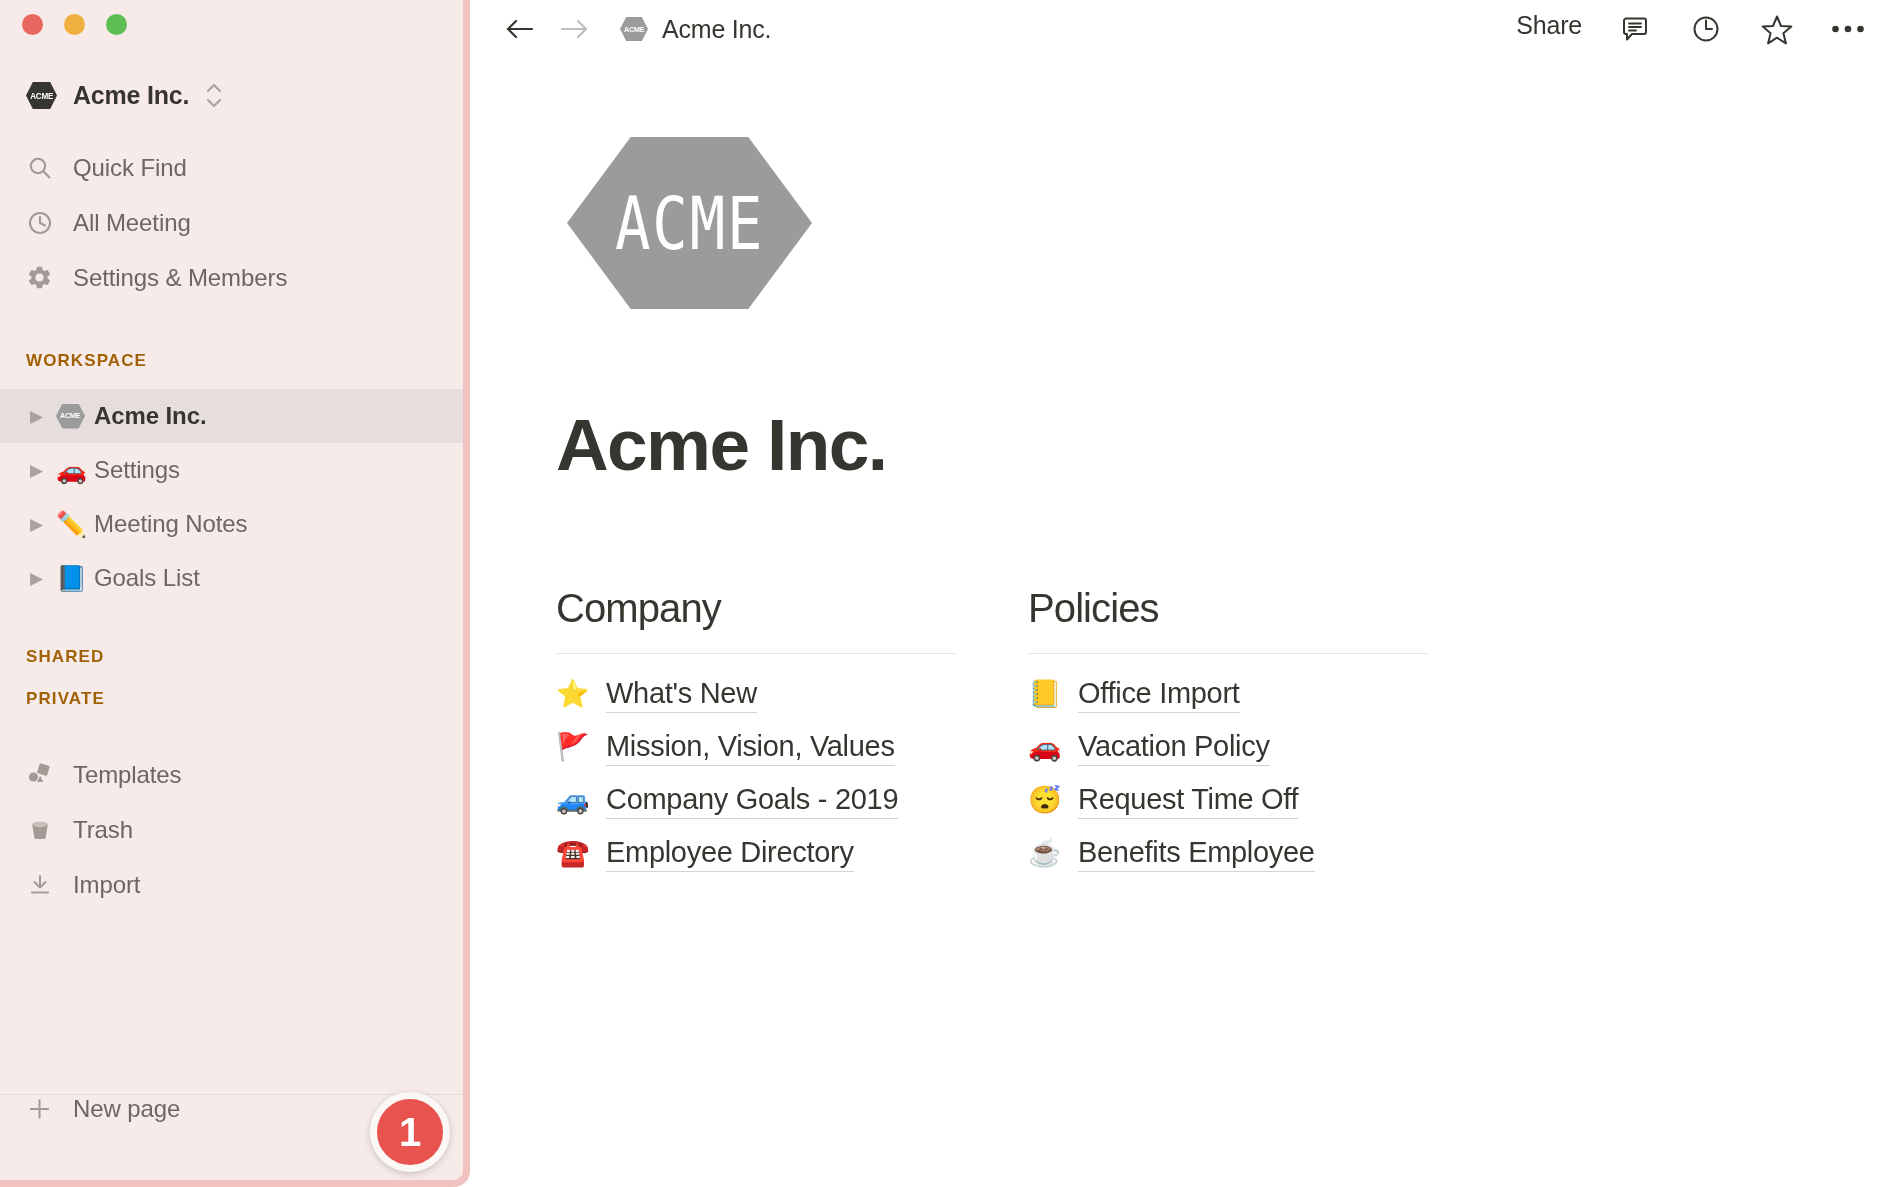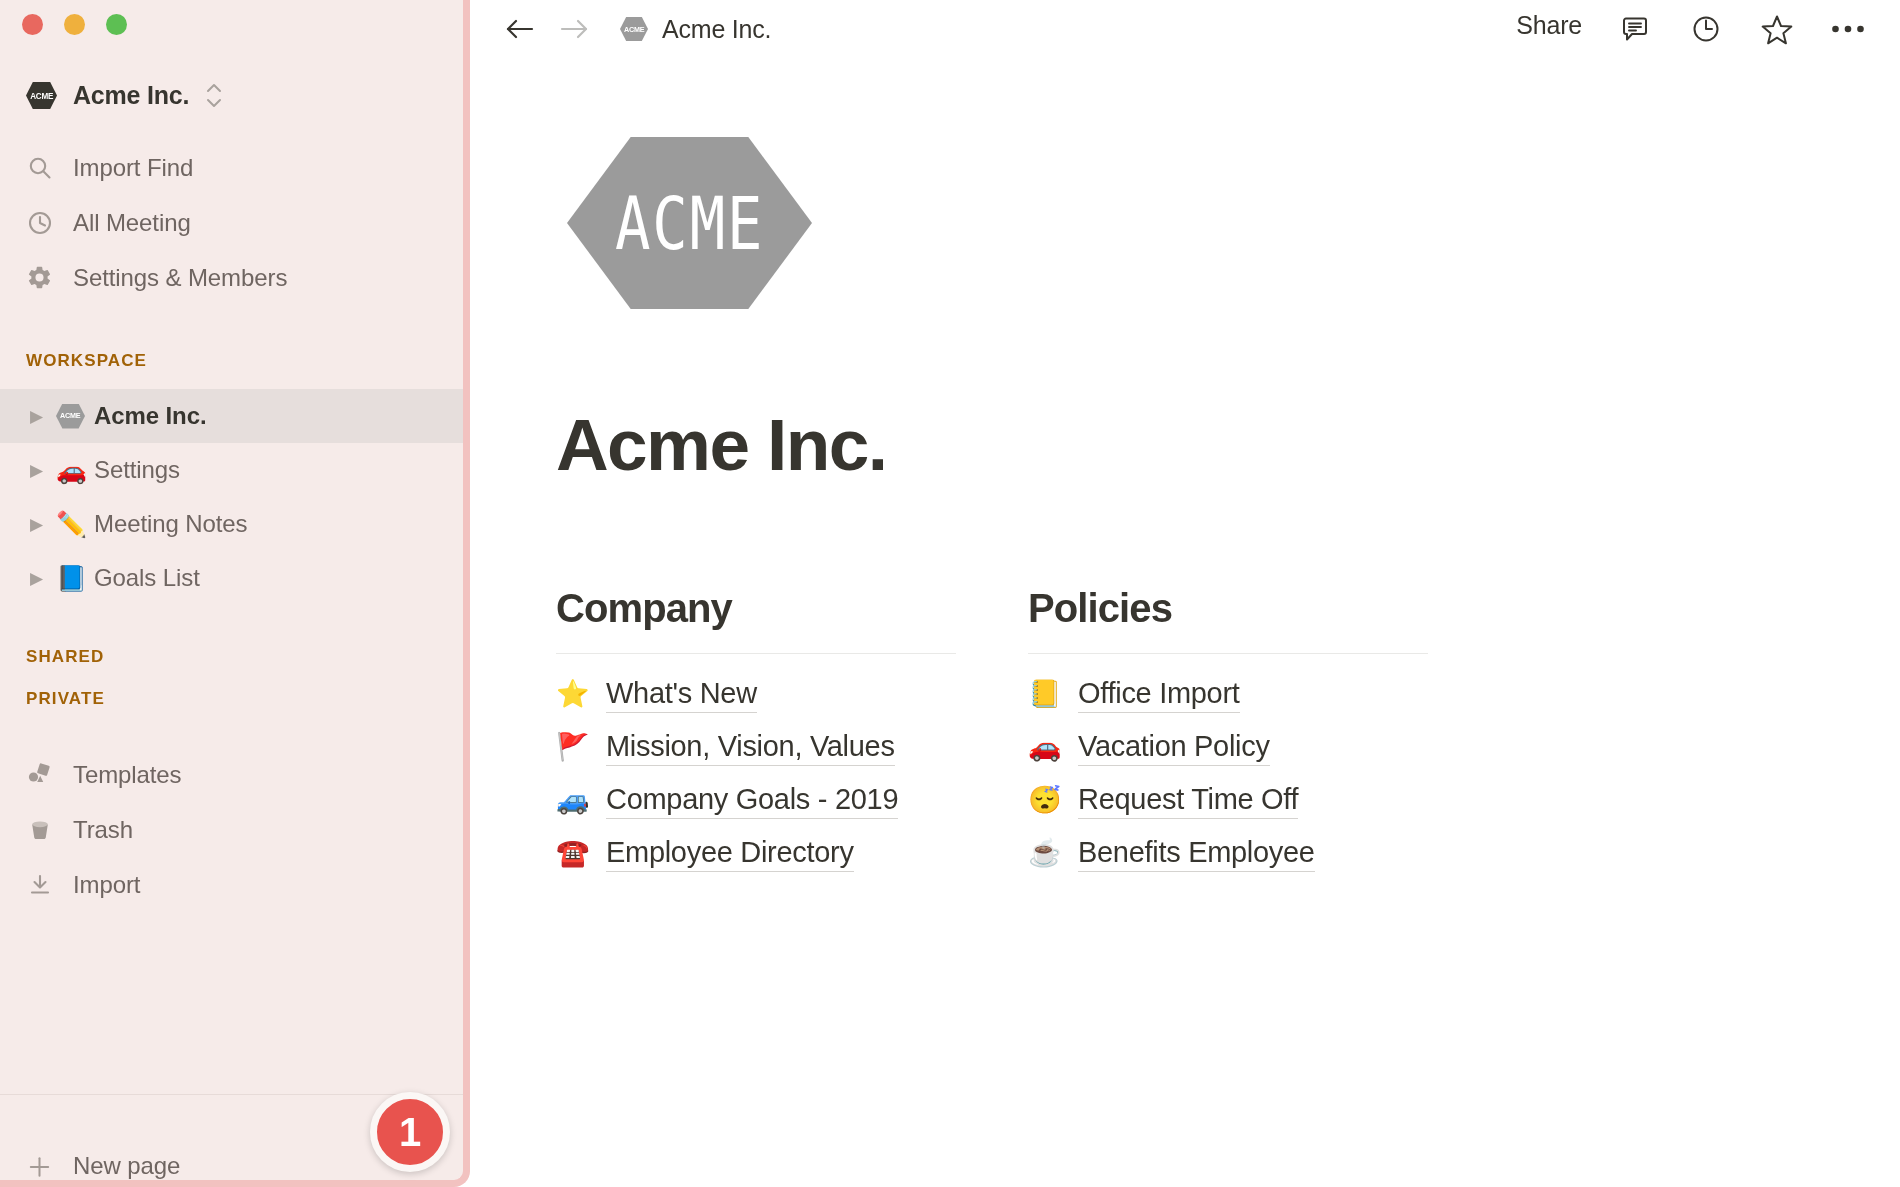--- a/index.html
+++ b/index.html
@@ -141,21 +141,21 @@
   .util-list { }
 
   
   .sidebar-footer {
     position: absolute;
     left: 0; bottom: 0;
     width: 463px;
     height: 86px;
     border-top: 1px solid #e7dbd8;
     display: flex;
-    align-items: flex-end;
+    align-items: flex-start;
     padding-left: 26px;
     gap: 20px;
     cursor: pointer;
   }
 
   .step-badge {
     position: absolute;
     left: 370px; top: 1092px;
     width: 80px; height: 80px;
     border-radius: 50%;
@@ -257,21 +257,21 @@
     position: absolute;
     left: 86px; top: 528px;
     width: 1290px;
     display: flex;
     gap: 72px;
   }
   .col { width: 400px; }
 
   .col-head {
     font-size: 40px;
-    font-weight: 700;
+    font-weight: 400;
     color: #37352f;
     letter-spacing: -0.9px;
     padding-bottom: 22px;
     border-bottom: 1px solid #e9e9e7;
     width: 400px;
   }
 
   .link-list { margin-top: 14px; }
   .link-row {
     display: flex;
@@ -325,21 +325,21 @@
 
     <div class="nav-list">
 
       <div class="nav-item">
         <span class="nav-icon">
           <svg width="26" height="26" viewBox="0 0 26 26" fill="none">
             <circle cx="11" cy="11" r="7.2" stroke="#a39a95" stroke-width="2.1"></circle>
             <line x1="16.3" y1="16.3" x2="22.5" y2="22.5" stroke="#a39a95" stroke-width="2.1" stroke-linecap="round"></line>
           </svg>
         </span>
-        <span class="nav-label">Import Find</span>
+        <span class="nav-label">Quick Find</span>
       </div>
 
       <div class="nav-item">
         <span class="nav-icon">
           <svg width="26" height="26" viewBox="0 0 26 26" fill="none">
             <circle cx="13" cy="13" r="10" stroke="#a39a95" stroke-width="2.1"></circle>
             <path d="M13 7 L13 13 L18 15.5" stroke="#a39a95" stroke-width="2.1" stroke-linecap="round" stroke-linejoin="round"></path>
           </svg>
         </span>
         <span class="nav-label">All Meeting</span>

